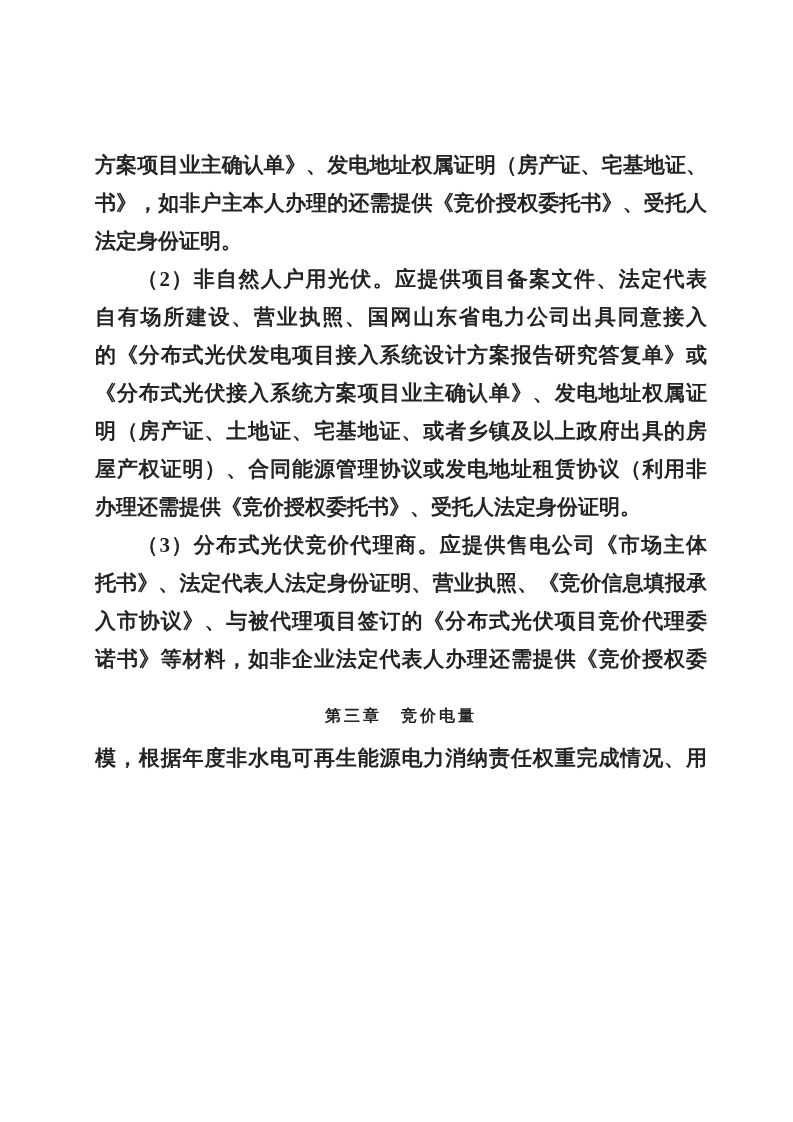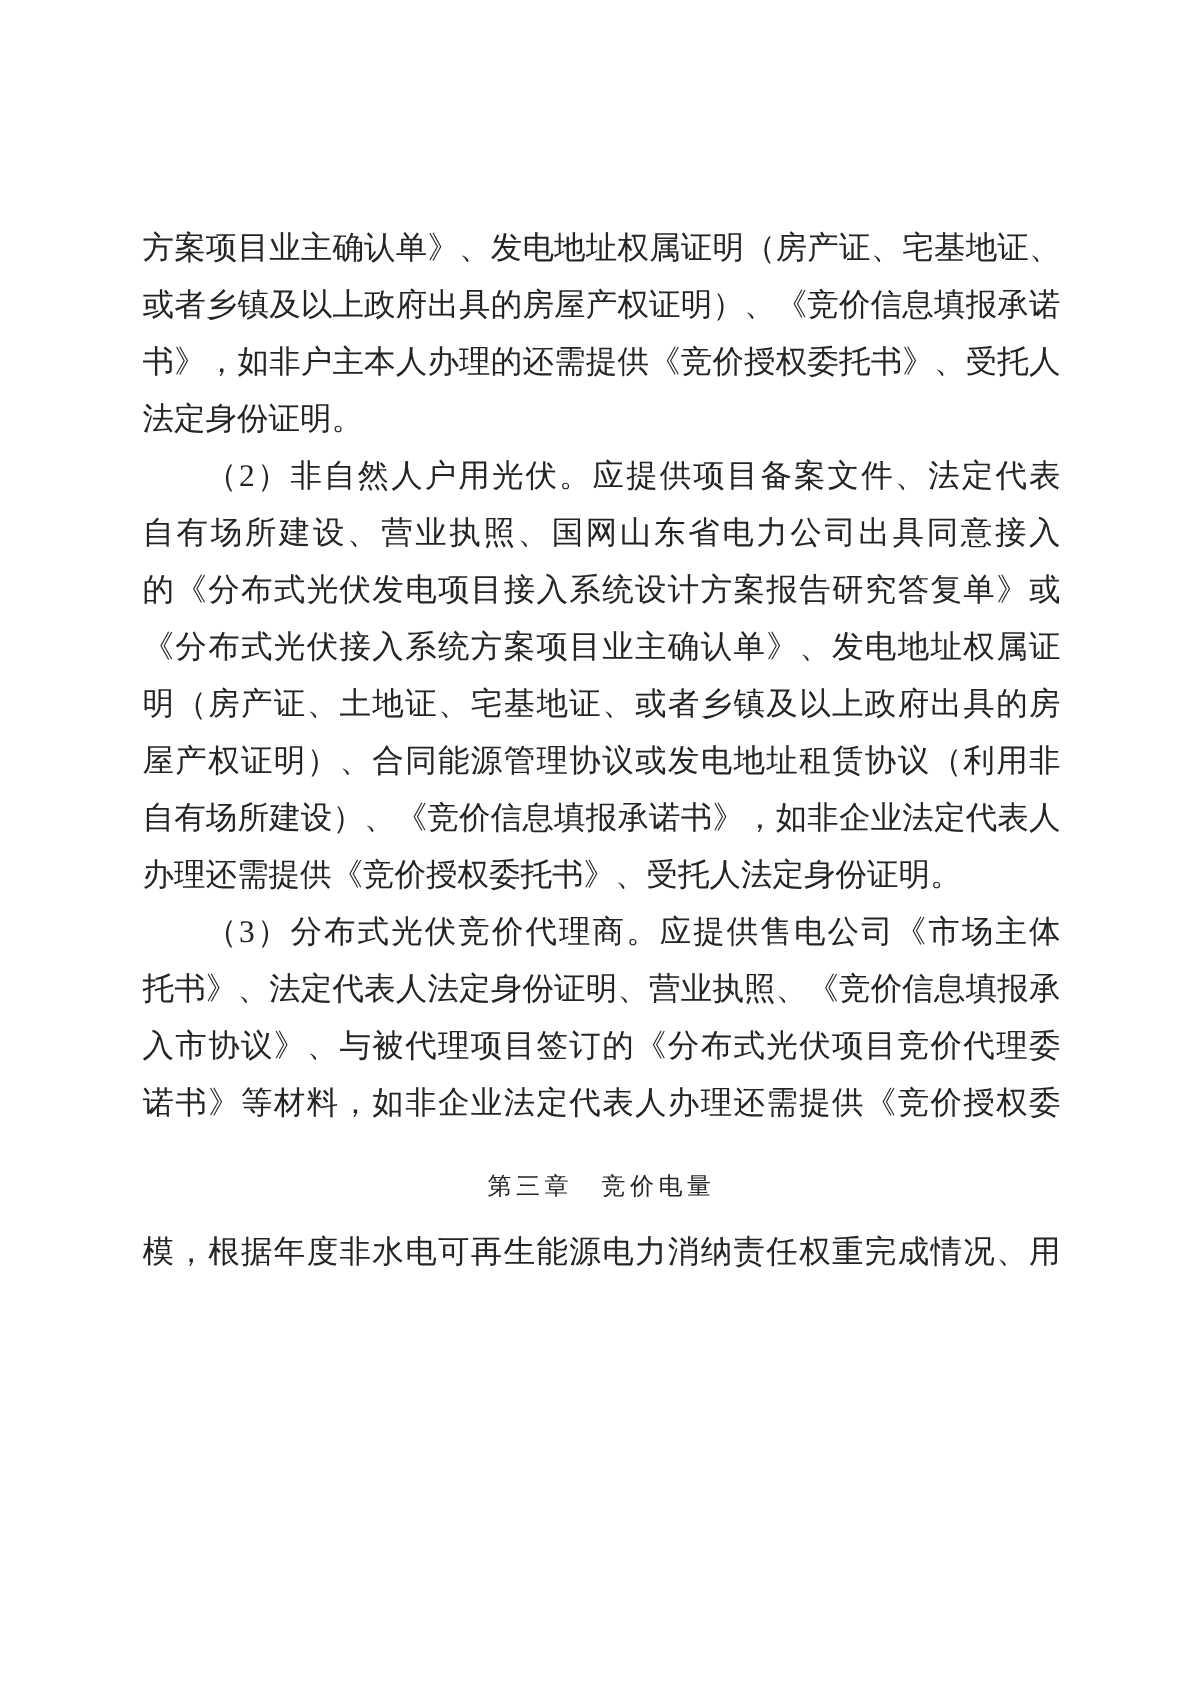--- a/index.html
+++ b/index.html
@@ -8,20 +8,21 @@
     background: #ffffff;
   }
   .page {
     position: relative;
     width: 793px;
     height: 1122px;
     background: #ffffff;
     overflow: hidden;
     font-family: "Liberation Serif", "DejaVu Serif", serif;
     color: #242424;
+    font-weight: bold;
   }
   .text-block {
     position: absolute;
     left: 95px;
     top: 146px;
     width: 612px;
   }
   .line {
     box-sizing: border-box;
     width: 100%;
@@ -55,33 +56,31 @@
   }
 </style>
 </head>
 <body>
 
 <div class="page">
   <div class="text-block">
 
     <div>
       <div class="line">方案项目业主确认单》、发电地址权属证明（房产证、宅基地证、</div>
-      <div class="line">或者乡镇及以上政府出具的房屋产权证明）、《竞价信息填报承诺</div>
       <div class="line">书》，如非户主本人办理的还需提供《竞价授权委托书》、受托人</div>
       <div class="line end">法定身份证明。</div>
     </div>
 
     <div>
       <div class="line indent">（2）非自然人户用光伏。应提供项目备案文件、法定代表</div>
       <div class="line">自有场所建设、营业执照、国网山东省电力公司出具同意接入</div>
       <div class="line">的《分布式光伏发电项目接入系统设计方案报告研究答复单》或</div>
       <div class="line">《分布式光伏接入系统方案项目业主确认单》、发电地址权属证</div>
       <div class="line">明（房产证、土地证、宅基地证、或者乡镇及以上政府出具的房</div>
       <div class="line">屋产权证明）、合同能源管理协议或发电地址租赁协议（利用非</div>
-      <div class="line">自有场所建设）、《竞价信息填报承诺书》，如非企业法定代表人</div>
       <div class="line end">办理还需提供《竞价授权委托书》、受托人法定身份证明。</div>
     </div>
 
     <div>
       <div class="line indent">（3）分布式光伏竞价代理商。应提供售电公司《市场主体</div>
       <div class="line">托书》、法定代表人法定身份证明、营业执照、《竞价信息填报承</div>
       <div class="line">入市协议》、与被代理项目签订的《分布式光伏项目竞价代理委</div>
       <div class="line">诺书》等材料，如非企业法定代表人办理还需提供《竞价授权委</div>
     </div>
 

